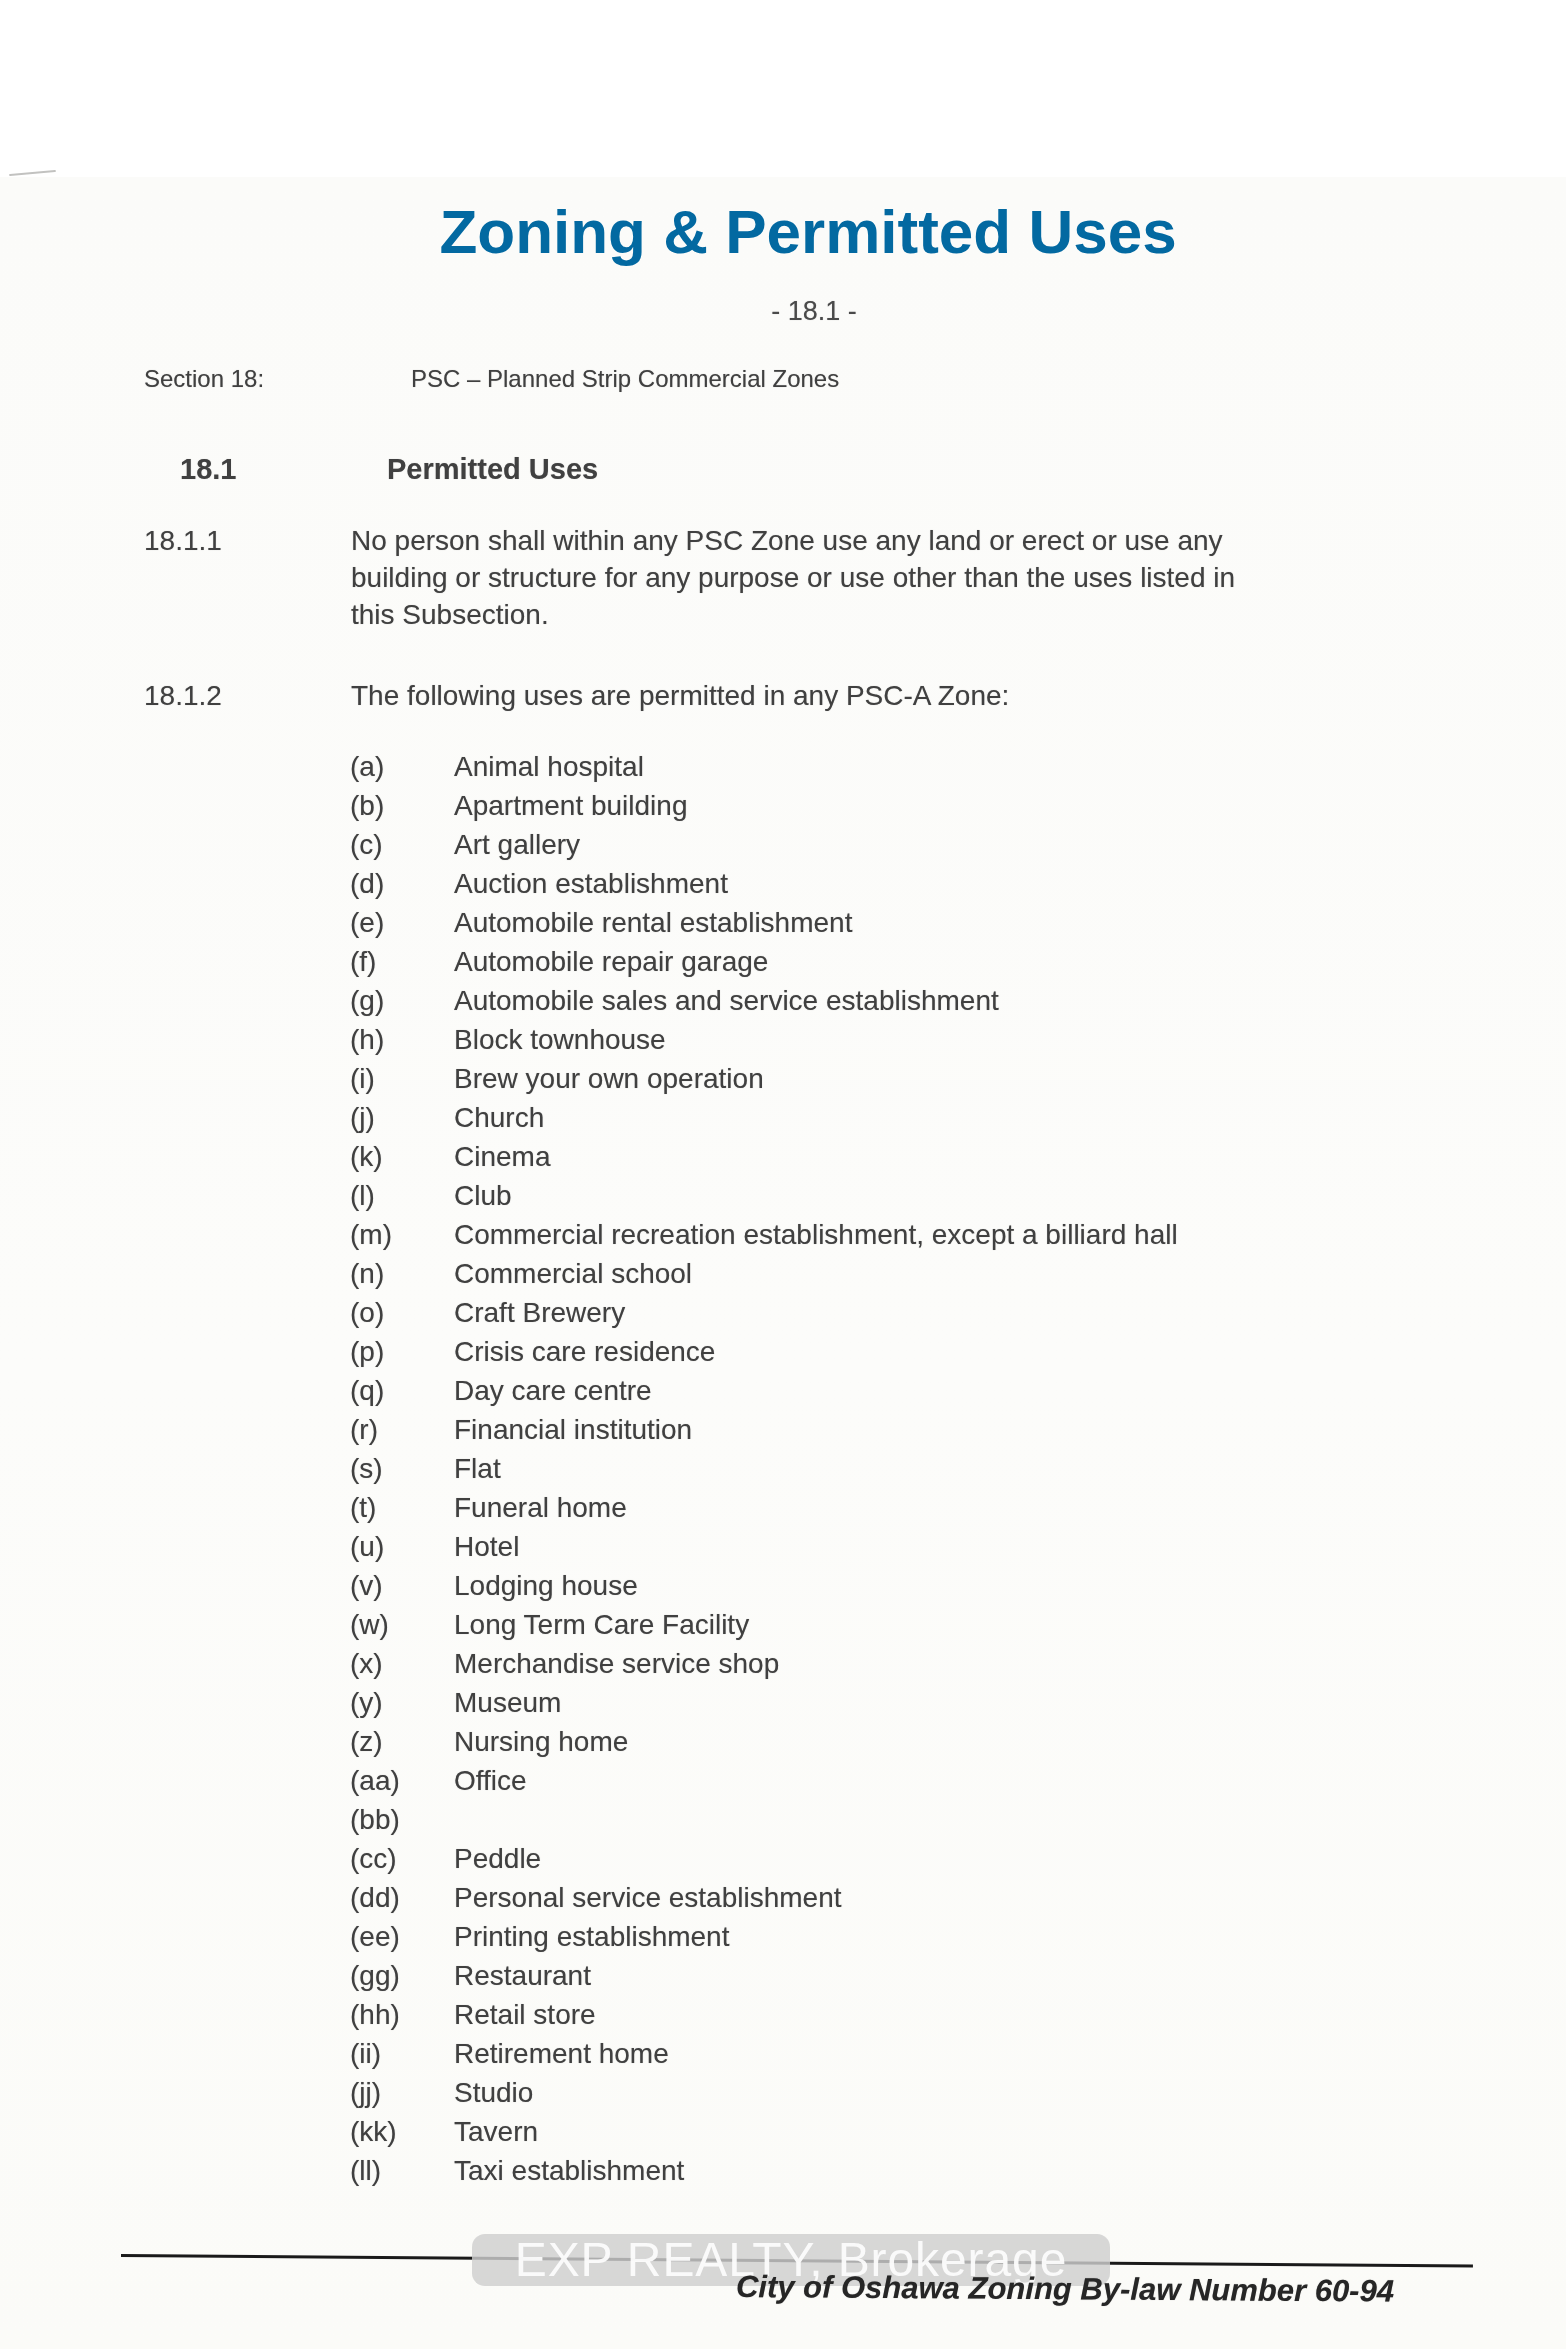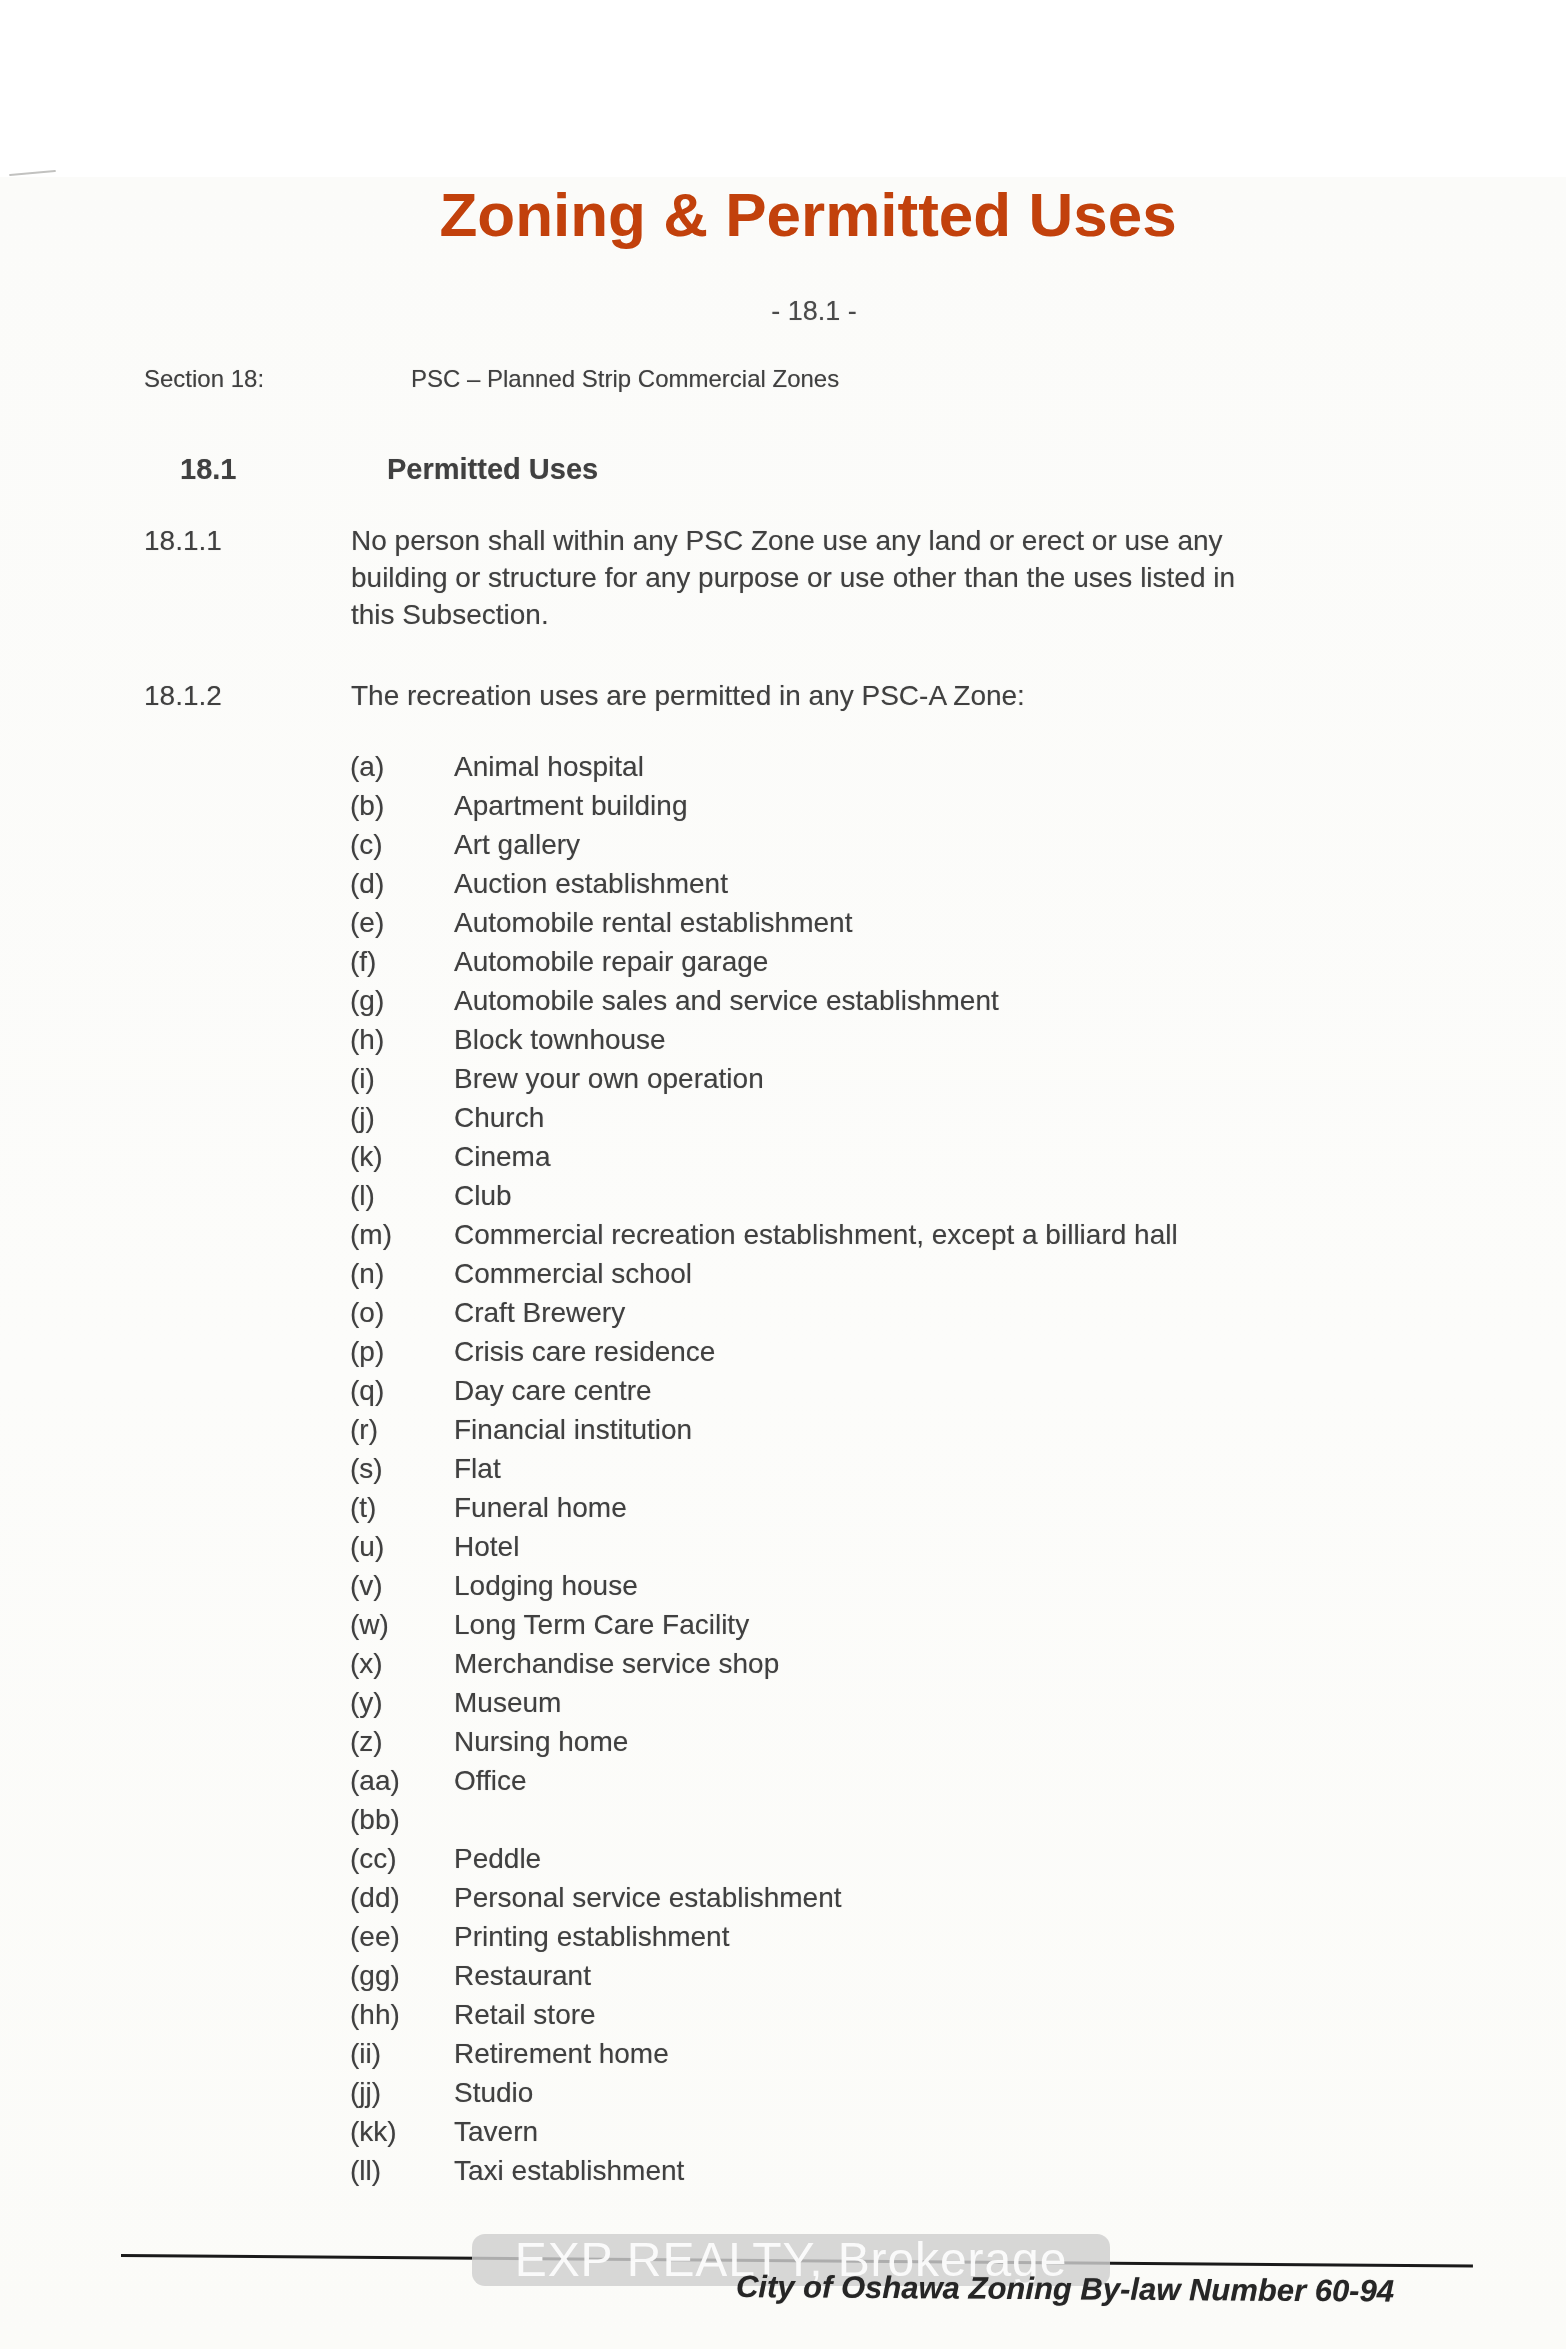--- a/index.html
+++ b/index.html
@@ -31,27 +31,27 @@
     transform: rotate(-5deg);
   }
   .scan-ink {
     color: #404040;
     text-shadow: 0 0 0.9px rgba(64,64,64,0.38);
   }
   .title {
     position: absolute;
     left: 50px; right: 0;
     top: 179px;
-    margin: 0;
+    margin: 17px;
     text-align: center;
     font-family: "Liberation Sans", sans-serif;
     font-weight: 700;
     font-size: 62px;
     letter-spacing: 0px;
-    color: #c2410c;
+    color: #0369a1;
   }
   .page-num {
     position: absolute;
     left: 62px; right: 0;
     top: 296px;
     text-align: center;
     font-size: 27px;
     color: #4a4a4a;
   }
   .section-heading {
@@ -188,21 +188,21 @@
     <span class="num scan-ink">18.1.1</span>
     <div class="body scan-ink">
       <span class="pline">No person shall within any PSC Zone use any land or erect or use any</span>
       <span class="pline">building or structure for any purpose or use other than the uses listed in</span>
       <span class="pline">this Subsection.</span>
     </div>
   </div>
 
   <div class="sub" style="top:677px">
     <span class="num scan-ink">18.1.2</span>
-    <span class="body scan-ink">The recreation uses are permitted in any PSC-A Zone:</span>
+    <span class="body scan-ink">The following uses are permitted in any PSC-A Zone:</span>
   </div>
 
   <ul class="uses">
 
       <li class="use-row">
         <span class="use-label scan-ink">(a)</span>
         <span class="use-text scan-ink">Animal hospital</span>
       </li>
 
       <li class="use-row">

